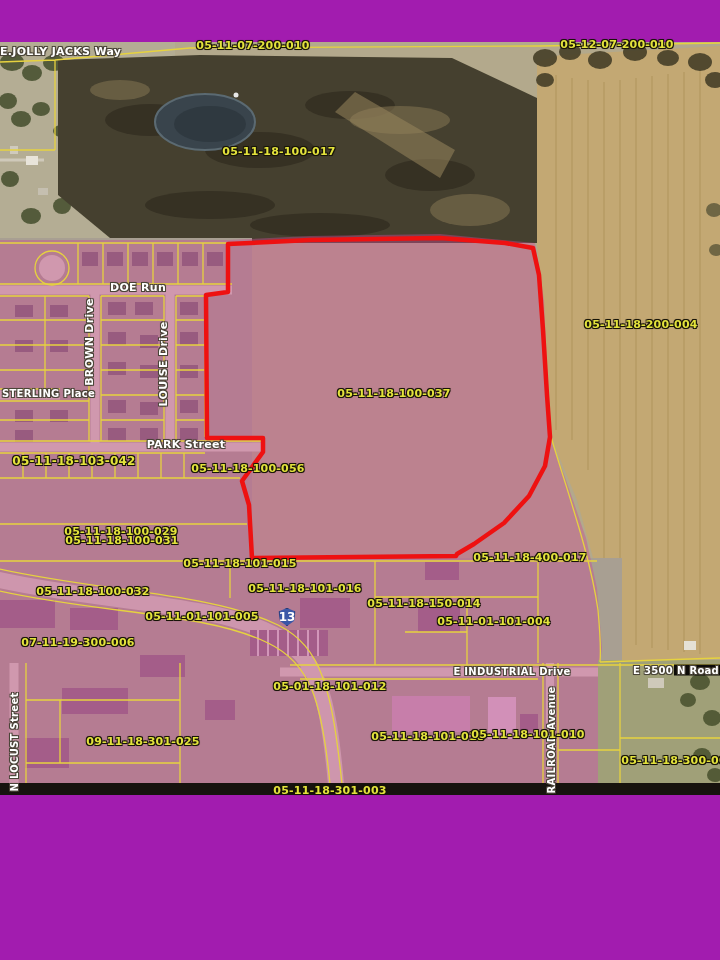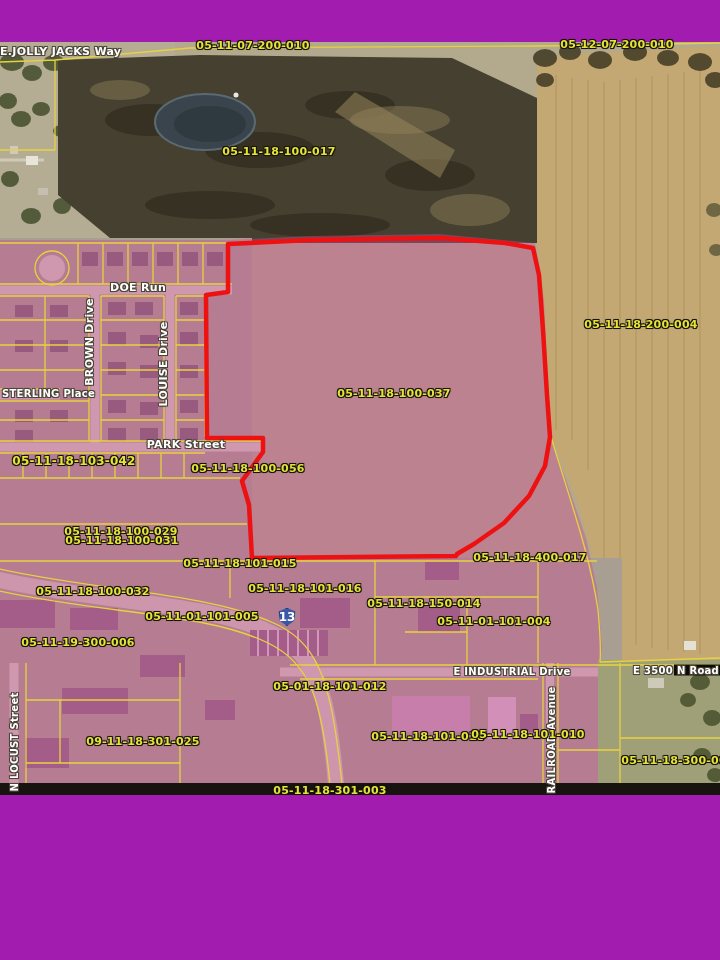--- a/index.html
+++ b/index.html
@@ -237,21 +237,21 @@
     <div class="lbl parcel" style="left:248px;top:468px">05-11-18-100-056</div>
     <div class="lbl parcel" style="left:121px;top:531px">05-11-18-100-029</div>
     <div class="lbl parcel" style="left:122px;top:540px">05-11-18-100-031</div>
     <div class="lbl parcel" style="left:240px;top:563px">05-11-18-101-015</div>
     <div class="lbl parcel" style="left:530px;top:557px">05-11-18-400-017</div>
     <div class="lbl parcel" style="left:305px;top:588px">05-11-18-101-016</div>
     <div class="lbl parcel" style="left:93px;top:591px">05-11-18-100-032</div>
     <div class="lbl parcel" style="left:424px;top:603px">05-11-18-150-014</div>
     <div class="lbl parcel" style="left:494px;top:621px">05-11-01-101-004</div>
     <div class="lbl parcel" style="left:202px;top:616px">05-11-01-101-005</div>
-    <div class="lbl parcel" style="left:78px;top:642px">05-11-19-300-006</div>
+    <div class="lbl parcel" style="left:78px;top:642px">07-11-19-300-006</div>
     <div class="lbl parcel" style="left:330px;top:686px">05-01-18-101-012</div>
     <div class="lbl parcel" style="left:428px;top:736px">05-11-18-101-018</div>
     <div class="lbl parcel" style="left:528px;top:734px">05-11-18-101-010</div>
     <div class="lbl parcel" style="left:143px;top:741px">09-11-18-301-025</div>
     <div class="lbl parcel" style="left:678px;top:760px">05-11-18-300-006</div>
     <div class="lbl parcel" style="left:330px;top:790px">05-11-18-301-003</div>
 
   </div>
 </div>
 

